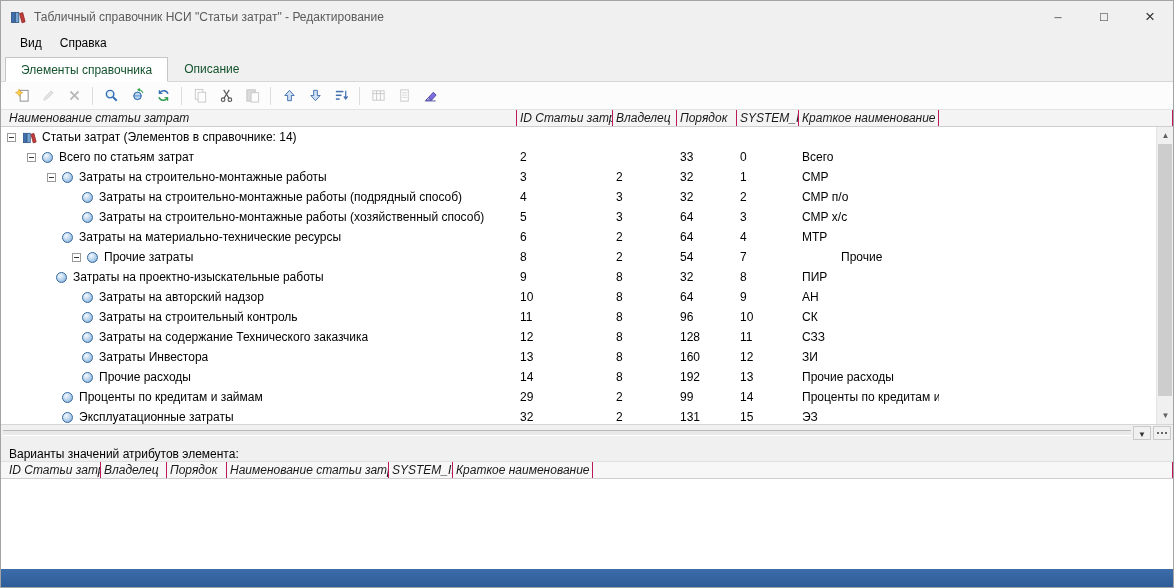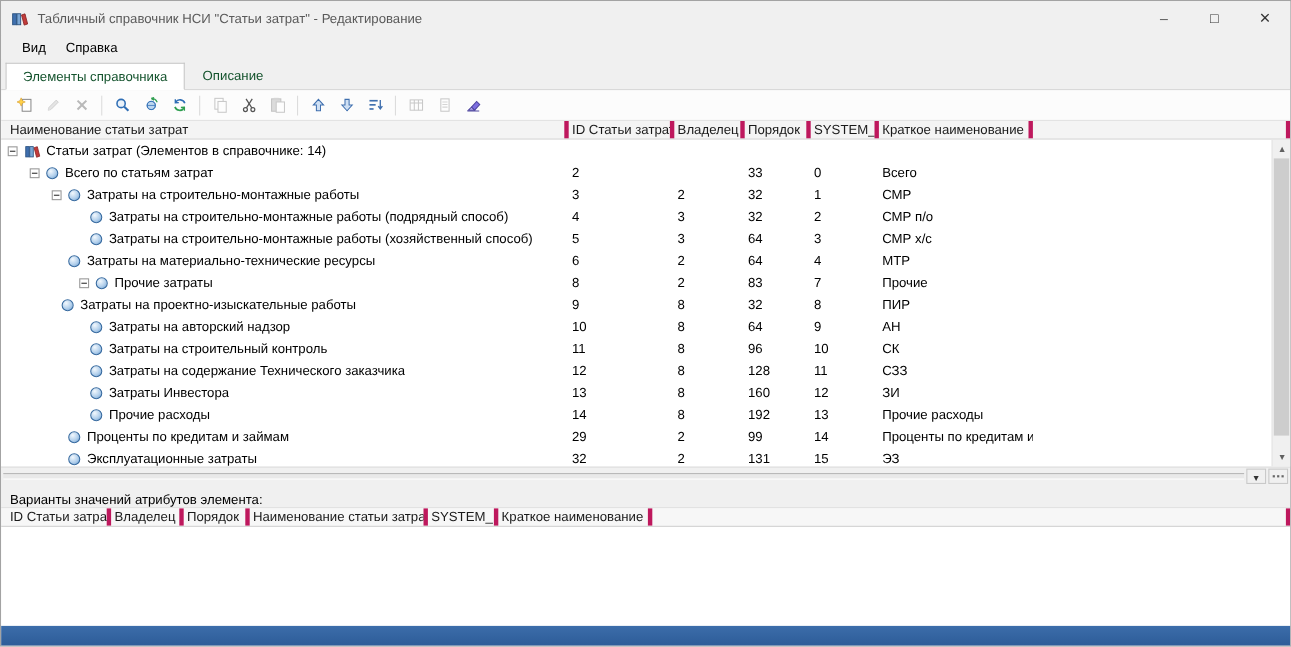--- a/index.html
+++ b/index.html
@@ -36,21 +36,21 @@
   .tbtn { width:24px; height:23px; display:flex; align-items:center; justify-content:center; margin:0 1px; border-radius:2px; }
   .tbtn svg { width:15px; height:15px; display:block; }
   .tbtn.disabled svg { filter:grayscale(1) opacity(.4); }
   .tsep { width:1px; height:18px; background:#dcdcdc; margin:0 5px; flex:0 0 auto; }
   .ticon { display:flex; }
 
   
   .grid { flex:0 0 auto; background:#fff; display:flex; flex-direction:column; }
   .grid-header { height:17px; flex:0 0 auto; display:flex; background:#f4f4f4; border-bottom:1px solid #cfcfcf;
                  color:#1a1a1a; overflow:hidden; }
-  .gh-cell { flex:0 0 auto; padding-top:1px; border-right:4px solid #be185d; white-space:nowrap; overflow:hidden; }
+  .gh-cell { flex:0 0 auto; padding-top:1px; border-right:1px solid #be185d; white-space:nowrap; overflow:hidden;font-style:italic; }
   .gh-fill { flex:1 1 auto; }
   .grid-body { height:297px; flex:0 0 auto; position:relative; overflow:hidden; background:#fff; }
   .rows { margin-right:17px; }
   .trow { height:20px; display:flex; align-items:center; white-space:nowrap; }
   .cell { flex:0 0 auto; padding-left:3px; overflow:hidden; white-space:nowrap; }
   .namecell { display:flex; align-items:center; padding-left:0; }
   .exp { display:inline-block; width:9px; height:9px; border:1px solid #9a9a9a; background:#fff;
          margin-right:6px; position:relative; flex:0 0 auto; }
   .exp::after { content:""; position:absolute; left:1px; right:1px; top:3px; height:1px; background:#333; }
   .exp.noexp { visibility:hidden; }
@@ -350,23 +350,23 @@
             <div class="cell" style="width: 140px;">МТР</div>
           </div>
           <div class="trow">
             <div class="cell namecell" style="width: 516px; padding-left: 71px;">
               <span class="exp"></span>
               <span class="circle"></span>
               <span class="nlabel">Прочие затраты</span>
             </div>
             <div class="cell" style="width: 96px;">8</div>
             <div class="cell" style="width: 64px;">2</div>
-            <div class="cell" style="width: 60px;">83</div>
+            <div class="cell" style="width: 60px;">54</div>
             <div class="cell" style="width: 62px;">7</div>
-            <div class="cell" style="width: 140px;">Прочие</div>
+            <div class="cell" style="width: 140px; margin-left: 39px;">Прочие</div>
           </div>
           <div class="trow">
             <div class="cell namecell" style="width: 516px; padding-left: 40px;">
               <span class="exp noexp"></span>
               <span class="circle"></span>
               <span class="nlabel">Затраты на проектно-изыскательные работы</span>
             </div>
             <div class="cell" style="width: 96px;">9</div>
             <div class="cell" style="width: 64px;">8</div>
             <div class="cell" style="width: 60px;">32</div>

